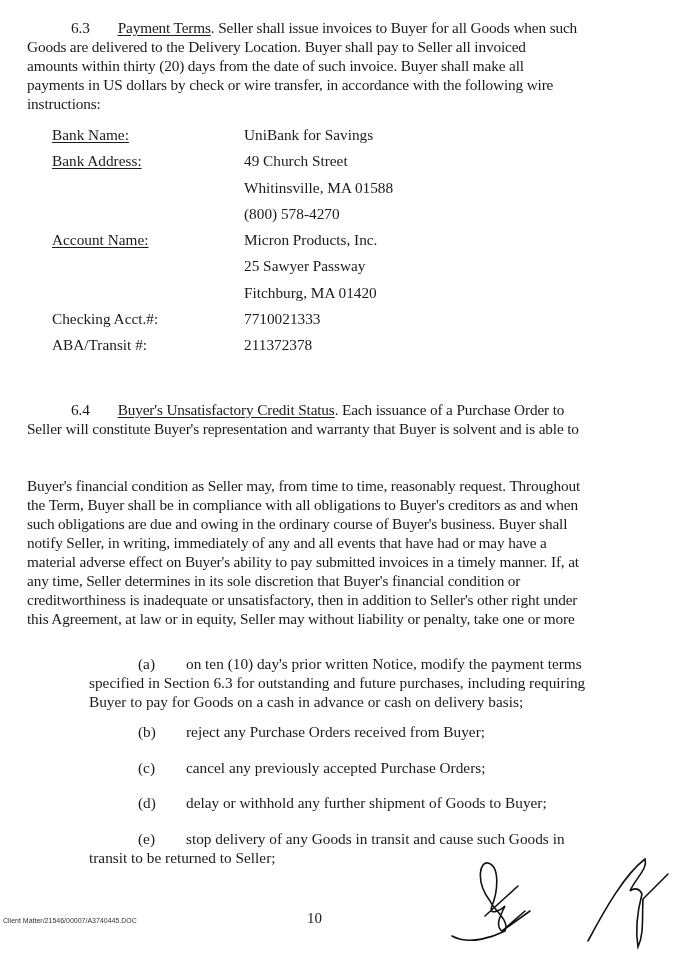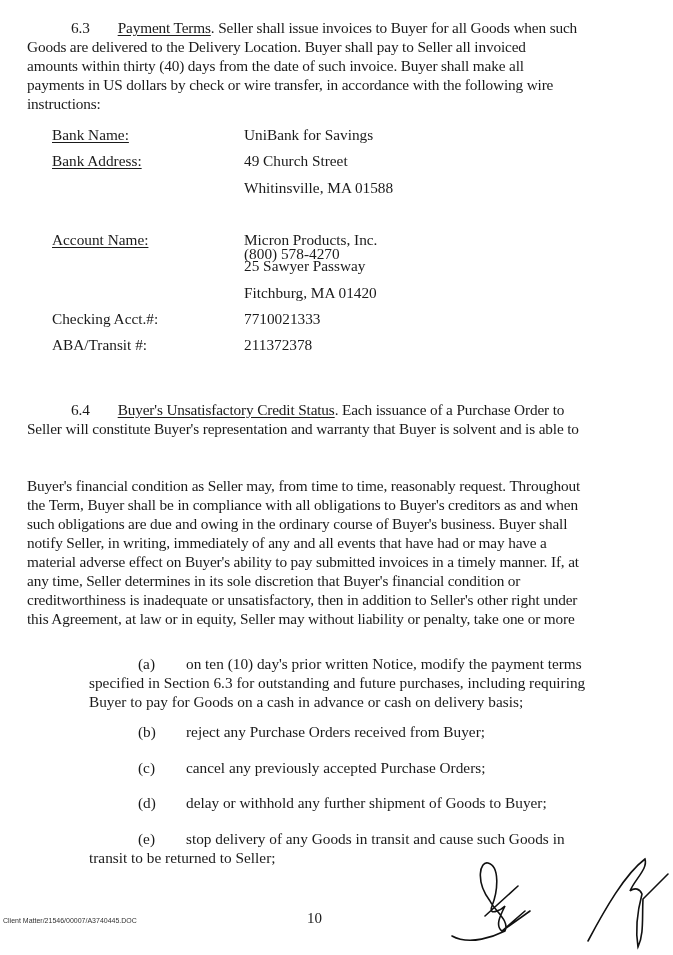--- a/index.html
+++ b/index.html
@@ -26,32 +26,32 @@
   </style>
 </head>
 <body>
 
 <div class="page">
 
   <div class="line" style="top:17px;left:27px;">
     <span style="margin-left:44px;">6.3</span><span style="display:inline-block;width:28px;"></span><span class="u">Payment Terms</span><span>. Seller shall issue invoices to Buyer for all Goods when such</span>
   </div>
   <div class="line" style="top:36px;">Goods are delivered to the Delivery Location.  Buyer shall pay to Seller all invoiced</div>
-  <div class="line" style="top:55px;">amounts within thirty (40) days from the date of such invoice. Buyer shall make all</div>
+  <div class="line" style="top:55px;">amounts within thirty (20) days from the date of such invoice. Buyer shall make all</div>
   <div class="line" style="top:74px;">payments in US dollars by check or wire transfer, in accordance with the following wire</div>
   <div class="line" style="top:93px;">instructions:</div>
 
   <div>
     <span class="tbl-label u" style="top:125px;">Bank Name:</span>
     <span class="tbl-value" style="top:125px;">UniBank for Savings</span>
 
     <span class="tbl-label u" style="top:151px;">Bank Address:</span>
     <span class="tbl-value" style="top:151px;">49 Church Street</span>
     <span class="tbl-value" style="top:178px;">Whitinsville, MA  01588</span>
-    <span class="tbl-value" style="top:204px;margin-top:40px;">(800) 578-4270</span>
+    <span class="tbl-value" style="top:204px;">(800) 578-4270</span>
 
     <span class="tbl-label u" style="top:230px;">Account Name:</span>
     <span class="tbl-value" style="top:230px;">Micron Products, Inc.</span>
     <span class="tbl-value" style="top:256px;">25 Sawyer Passway</span>
     <span class="tbl-value" style="top:283px;">Fitchburg, MA 01420</span>
 
     <span class="tbl-label" style="top:309px;">Checking Acct.#:</span>
     <span class="tbl-value" style="top:309px;">7710021333</span>
 
     <span class="tbl-label" style="top:335px;">ABA/Transit #:</span>

